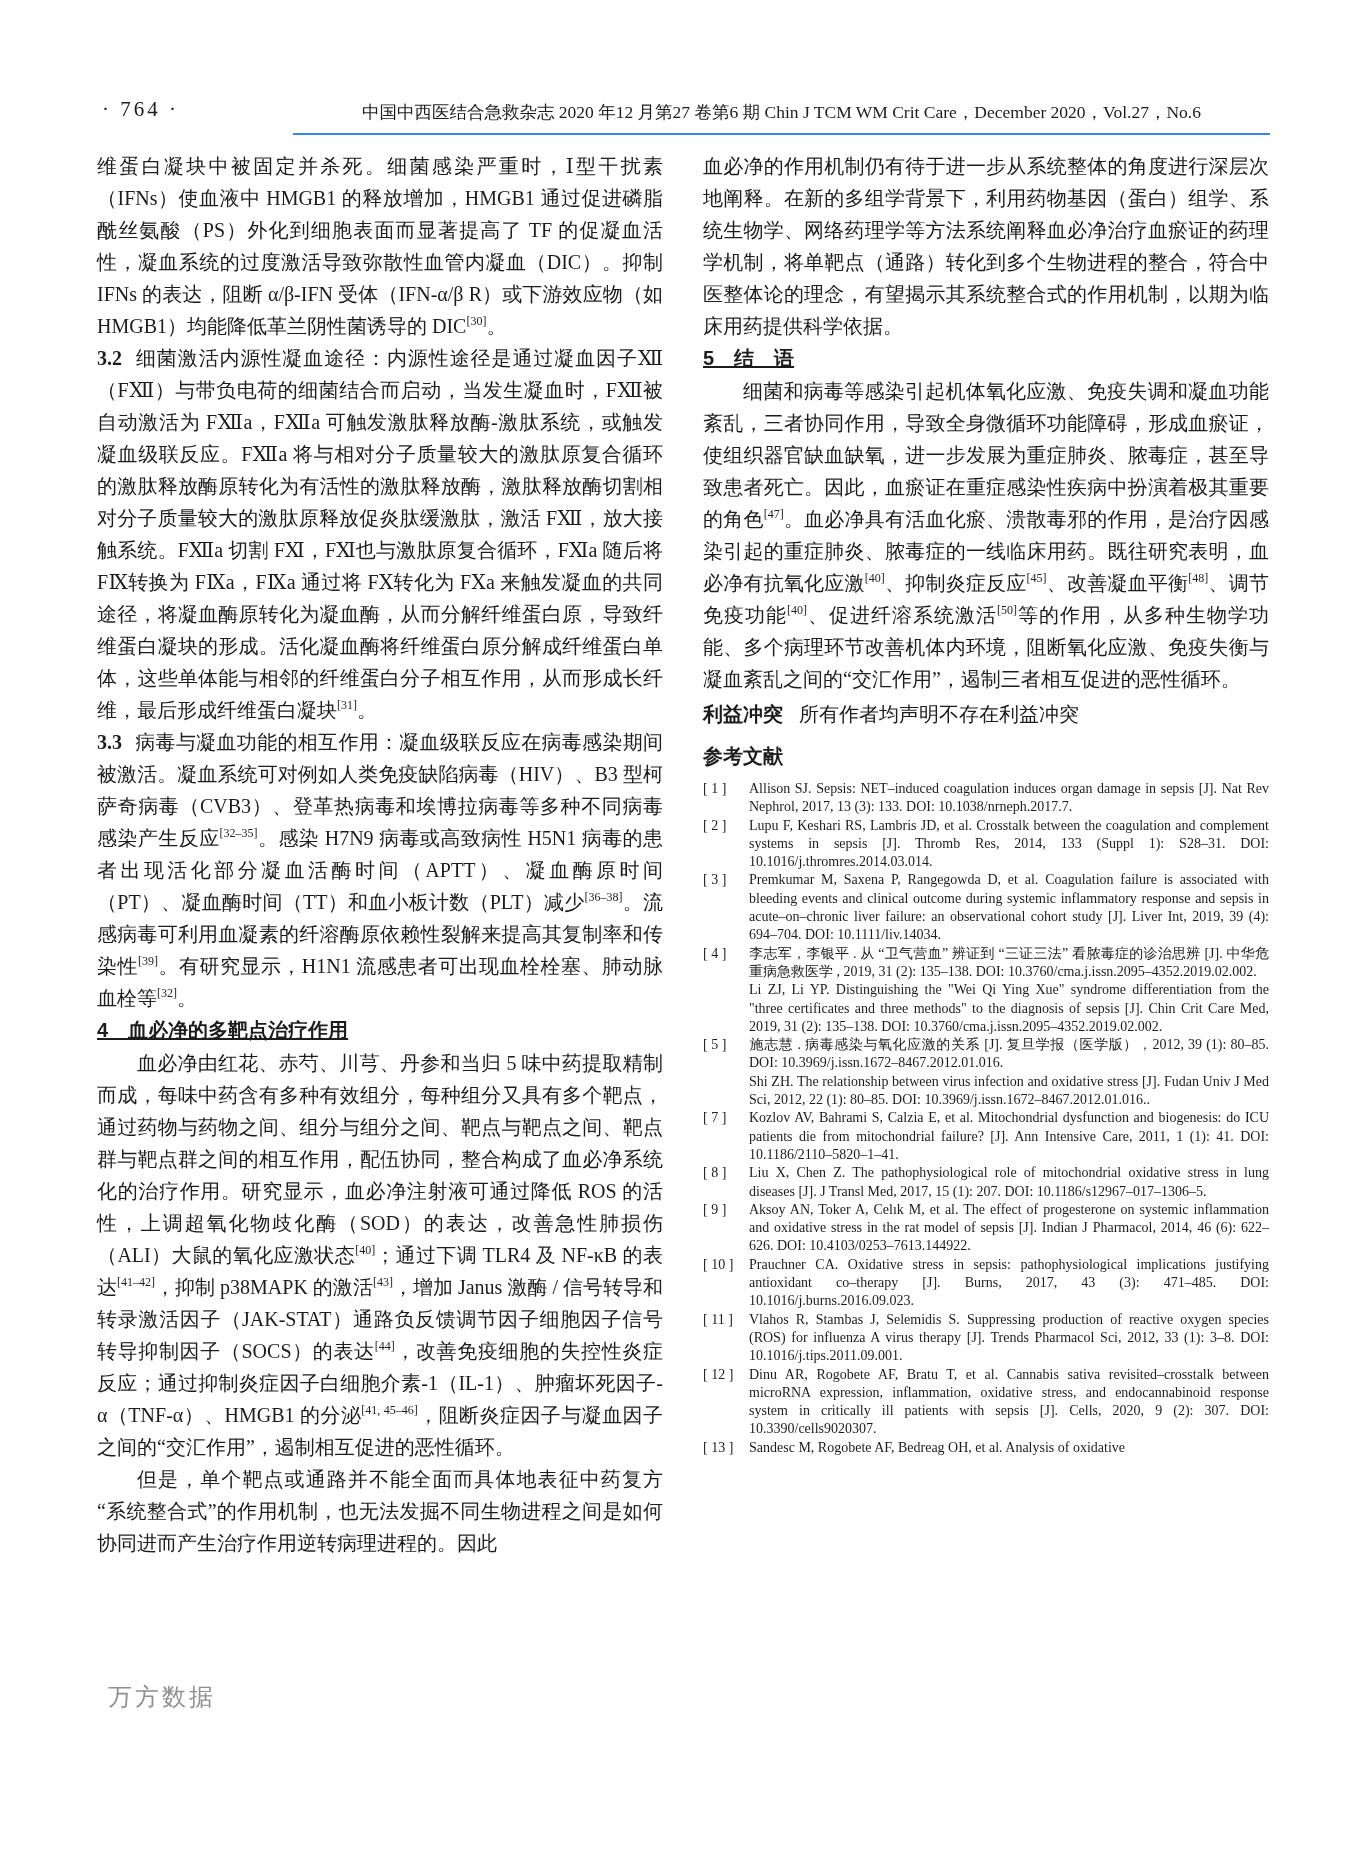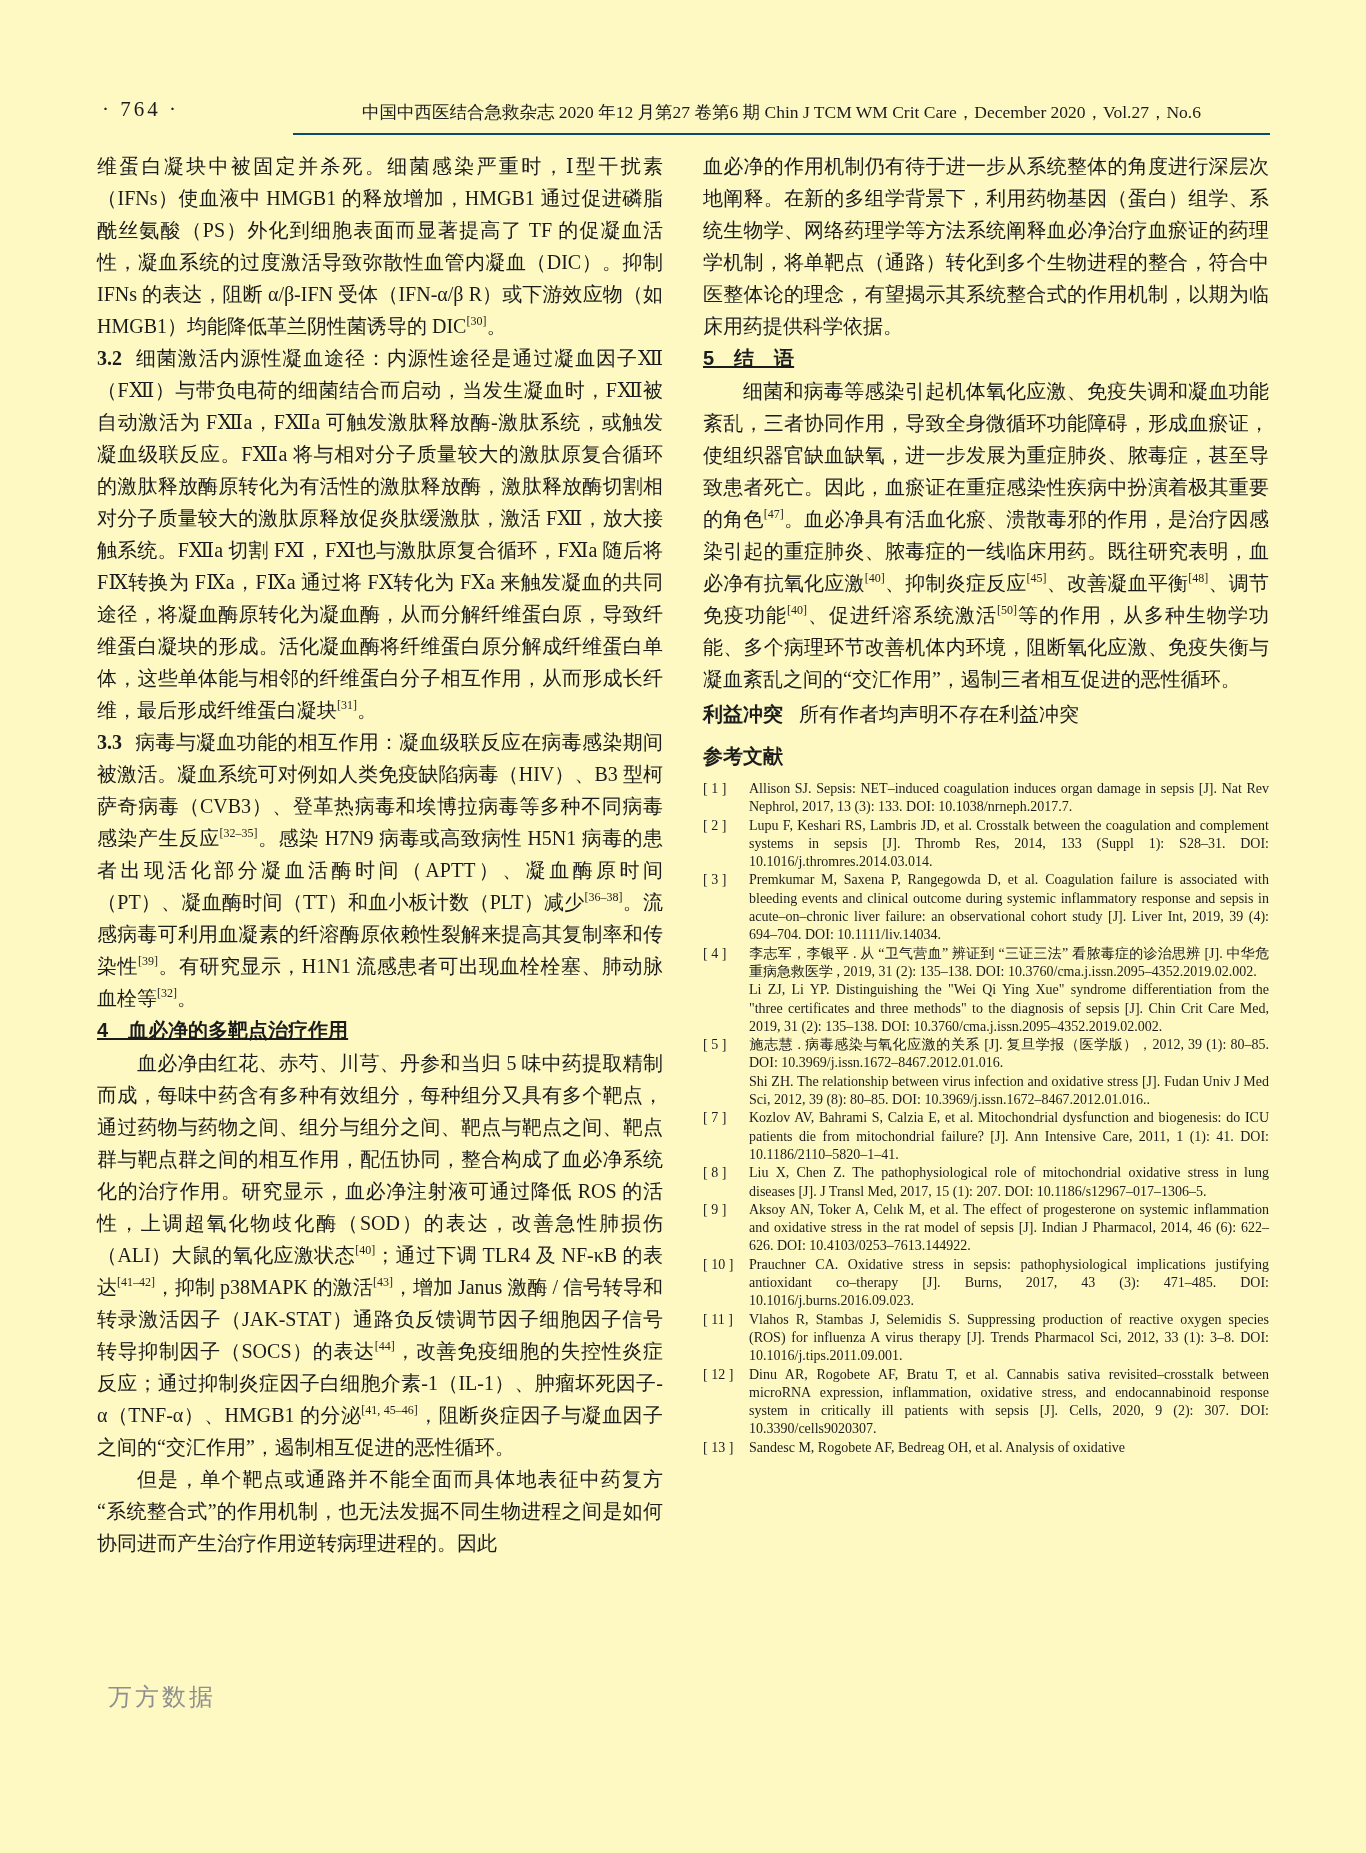--- a/index.html
+++ b/index.html
@@ -1,24 +1,24 @@
 <!DOCTYPE html>
 <html lang="zh"><head>
 <meta charset="utf-8">
 <style>
   html,body{margin:0;padding:0;background:#e9e9e9;}
   .page{
-    position:relative;width:1366px;height:1853px;margin:0 auto;background:#fef9c3;
+    position:relative;width:1366px;height:1853px;margin:0 auto;background:#ffffff;
     font-family:"Liberation Serif","DejaVu Serif",serif;color:#1c1c1c;overflow:hidden;
   }
   
   .page-num{position:absolute;left:102px;top:97px;font-size:21px;letter-spacing:3px;white-space:nowrap;}
   .journal-line-wrap{
     position:absolute;left:293px;top:100px;width:977px;text-align:center;
-    border-bottom:2px solid #0c4a6e;padding-bottom:9px;font-size:17.5px;white-space:nowrap;
+    border-bottom:2px solid #3b82f6;padding-bottom:9px;font-size:17.5px;white-space:nowrap;
   }
   
   .col{position:absolute;top:150px;width:566px;font-size:20px;line-height:32px;text-align:justify;}
   .col-left{left:97px;}
   .col-right{left:703px;}
   .para{text-align:justify;}
   .para.indent{text-indent:2em;}
   .snum{font-weight:bold;margin-right:13px;}
   .sec-h{
     font-family:"Liberation Sans","DejaVu Sans",sans-serif;font-weight:bold;
@@ -82,21 +82,21 @@
         </div>
         <div class="ref">
           <div class="ref-first"><span class="ref-no">[ 3 ]</span>Premkumar M, Saxena P, Rangegowda D, et al. Coagulation failure is associated with bleeding events and clinical outcome during systemic inflammatory response and sepsis in acute–on–chronic liver failure: an observational cohort study [J]. Liver Int, 2019, 39 (4): 694–704. DOI: 10.1111/liv.14034.</div>
         </div>
         <div class="ref">
           <div class="ref-first"><span class="ref-no">[ 4 ]</span>李志军，李银平 . 从 “卫气营血” 辨证到 “三证三法” 看脓毒症的诊治思辨 [J]. 中华危重病急救医学 , 2019, 31 (2): 135–138. DOI: 10.3760/cma.j.issn.2095–4352.2019.02.002.</div>
           <div class="ref-cont">Li ZJ, Li YP. Distinguishing the "Wei Qi Ying Xue" syndrome differentiation from the "three certificates and three methods" to the diagnosis of sepsis [J]. Chin Crit Care Med, 2019, 31 (2): 135–138. DOI: 10.3760/cma.j.issn.2095–4352.2019.02.002.</div>
         </div>
         <div class="ref">
           <div class="ref-first"><span class="ref-no">[ 5 ]</span>施志慧 . 病毒感染与氧化应激的关系 [J]. 复旦学报（医学版），2012, 39 (1): 80–85. DOI: 10.3969/j.issn.1672–8467.2012.01.016.</div>
-          <div class="ref-cont">Shi ZH. The relationship between virus infection and oxidative stress [J]. Fudan Univ J Med Sci, 2012, 39 (8): 80–85. DOI: 10.3969/j.issn.1672–8467.2012.01.016..</div>
+          <div class="ref-cont">Shi ZH. The relationship between virus infection and oxidative stress [J]. Fudan Univ J Med Sci, 2012, 22 (1): 80–85. DOI: 10.3969/j.issn.1672–8467.2012.01.016..</div>
         </div>
         <div class="ref">
           <div class="ref-first"><span class="ref-no">[ 7 ]</span>Kozlov AV, Bahrami S, Calzia E, et al. Mitochondrial dysfunction and biogenesis: do ICU patients die from mitochondrial failure? [J]. Ann Intensive Care, 2011, 1 (1): 41. DOI: 10.1186/2110–5820–1–41.</div>
         </div>
         <div class="ref">
           <div class="ref-first"><span class="ref-no">[ 8 ]</span>Liu X, Chen Z. The pathophysiological role of mitochondrial oxidative stress in lung diseases [J]. J Transl Med, 2017, 15 (1): 207. DOI: 10.1186/s12967–017–1306–5.</div>
         </div>
         <div class="ref">
           <div class="ref-first"><span class="ref-no">[ 9 ]</span>Aksoy AN, Toker A, Celık M, et al. The effect of progesterone on systemic inflammation and oxidative stress in the rat model of sepsis [J]. Indian J Pharmacol, 2014, 46 (6): 622–626. DOI: 10.4103/0253–7613.144922.</div>
         </div>

